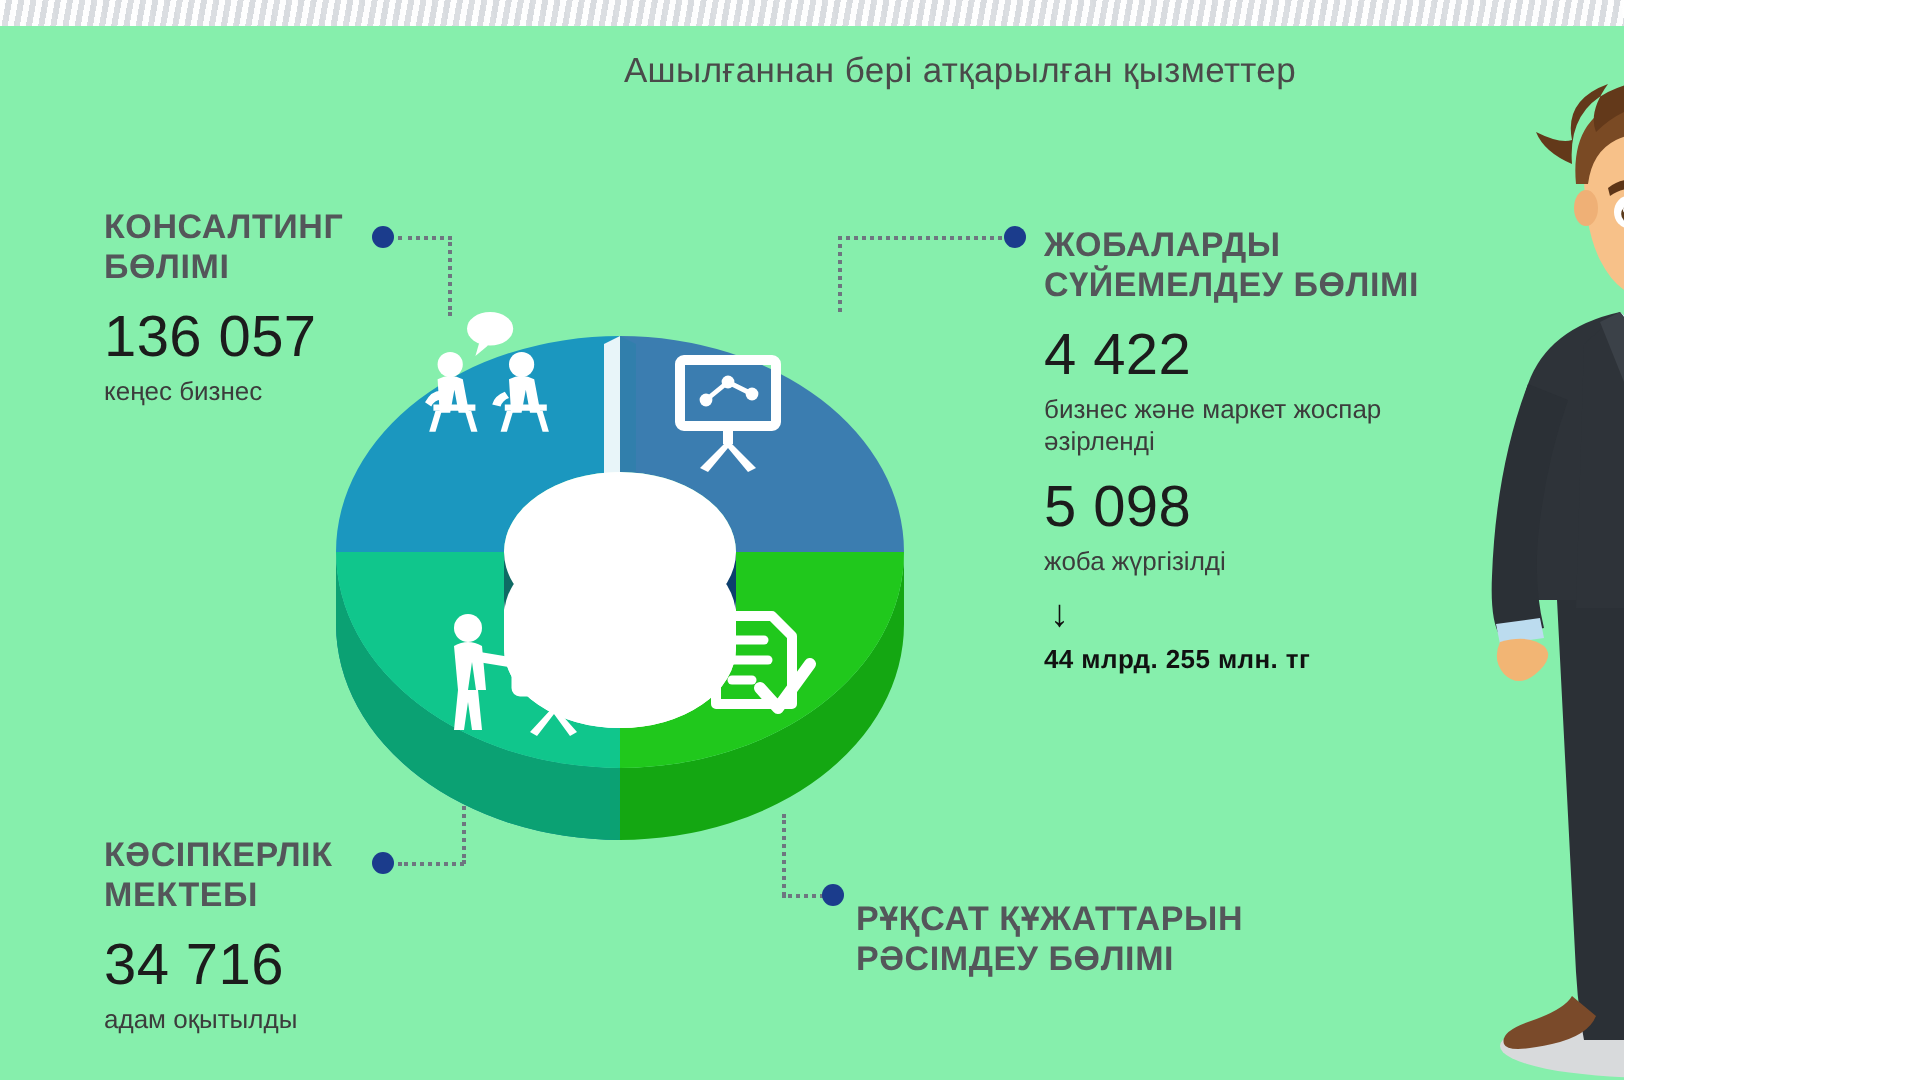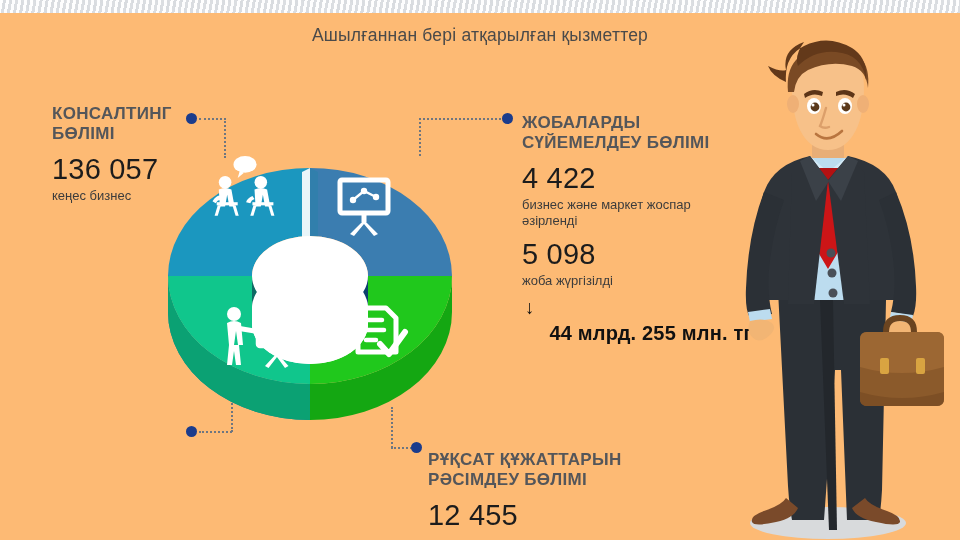--- a/index.html
+++ b/index.html
@@ -6,24 +6,24 @@
     margin: 0;
     padding: 0;
     background: #ffffff;
   }
   body {
     font-family: "Liberation Sans", sans-serif;
     -webkit-font-smoothing: antialiased;
   }
   #stage {
     position: relative;
-    width: 960px;
+    width: 812px;
     height: 540px;
     overflow: hidden;
-    background: #fdba74;
+    background: #86efac;
   }
 
   
   #top-strip {
     position: absolute;
     left: 0; top: 0;
     width: 960px; height: 13px;
     background-color: #f1f2f4;
     background-image:
       repeating-linear-gradient(100deg, rgba(255,255,255,0.95) 0px, rgba(255,255,255,0.95) 3px, rgba(216,219,223,0.9) 3px, rgba(216,219,223,0.9) 6px),
@@ -66,26 +66,25 @@
     white-space: pre-line;
   }
   .arrow-glyph {
     font-size: 19px;
     color: #111111;
     line-height: 20px;
     margin-top: 9px;
     margin-left: 3px;
   }
   .total-line {
-    font-size: 20px;
+    font-size: 13px;
     font-weight: bold;
     color: #111111;
     margin-top: 4px;
     letter-spacing: 0.2px;
-    text-align: right;
   }
 
   #block-consulting { left: 52px;  top: 104px; width: 170px; }
   #block-school     { left: 52px;  top: 418px; width: 190px; }
   #block-projects   { left: 522px; top: 113px; width: 230px; }
   #block-permits    { left: 428px; top: 430px; width: 250px; margin-top: 20px; }
 
   
   .conn { position: absolute; }
   .dot {
@@ -154,37 +153,42 @@
     <div class="dot" style="left:411px; top:442px;"></div>
   </div>
 
   <div class="block" id="block-consulting">
     <div class="heading">КОНСАЛТИНГ
 БӨЛІМІ</div>
     <div class="bignum">136 057</div>
     <div class="caption">кеңес бизнес</div>
   </div>
 
+  <div class="block" id="block-school">
+    <div class="heading">КӘСІПКЕРЛІК
+МЕКТЕБІ</div>
+    <div class="bignum">34 716</div>
+    <div class="caption">адам оқытылды</div>
+  </div>
 
   <div class="block" id="block-projects">
     <div class="heading">ЖОБАЛАРДЫ
 СҮЙЕМЕЛДЕУ БӨЛІМІ</div>
     <div class="bignum">4 422</div>
     <div class="caption">бизнес және маркет жоспар
 әзірленді</div>
     <div class="bignum">5 098</div>
     <div class="caption">жоба жүргізілді</div>
     <div class="arrow-glyph">↓</div>
     <div class="total-line">44 млрд. 255 млн. тг</div>
   </div>
 
   <div class="block" id="block-permits">
     <div class="heading">РҰҚСАТ ҚҰЖАТТАРЫН
 РӘСІМДЕУ БӨЛІМІ</div>
-    <div class="bignum">12 455</div>
   </div>
 
   <div id="donut-wrap">
     <svg width="300" height="300" viewBox="0 0 300 300">
       <defs>
         <clipPath id="lowerHalf">
             <rect x="0" y="148" width="300" height="160"></rect>
           </clipPath>
       </defs>
 

